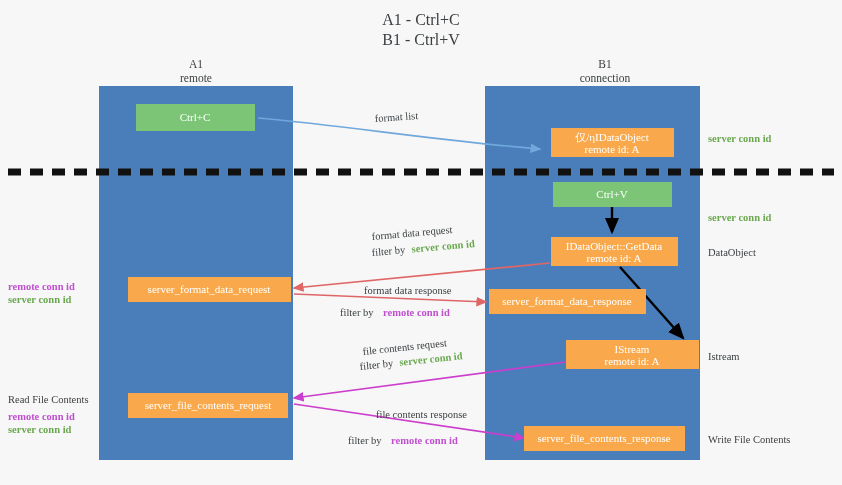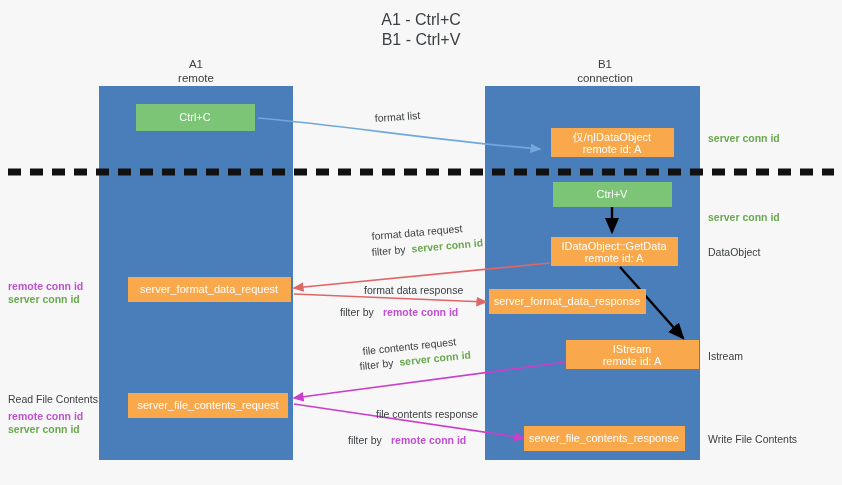--- a/index.html
+++ b/index.html
@@ -3,21 +3,21 @@
 <meta charset="utf-8">
 <style>
   html,body{margin:0;padding:0;}
   body{
     width:842px;height:485px;
     background:#f7f7f7;
     font-family:"Liberation Sans", sans-serif;
     overflow:hidden;
     position:relative;
   }
-  #stage{position:absolute;inset:0;}
+  #stage{position:absolute;inset:0;font-family:Liberation Serif, serif;}
   svg{display:block;}
   .ttl{font-size:16px;fill:#3c4043;}
   .colhdr{font-size:11.5px;fill:#3c4043;}
   .boxlbl{font-size:11px;fill:#ffffff;}
   .annot{font-size:10.5px;fill:#3c4043;}
   .green-t{font-size:10.5px;fill:#6aa84f;font-weight:bold;}
   .magenta-t{font-size:10.5px;fill:#c050d0;font-weight:bold;}
   .sidelbl{font-size:10.5px;fill:#3c4043;}
   .green-side{font-size:10.5px;fill:#6aa84f;font-weight:bold;}
   .magenta-side{font-size:10.5px;fill:#c050d0;font-weight:bold;}

